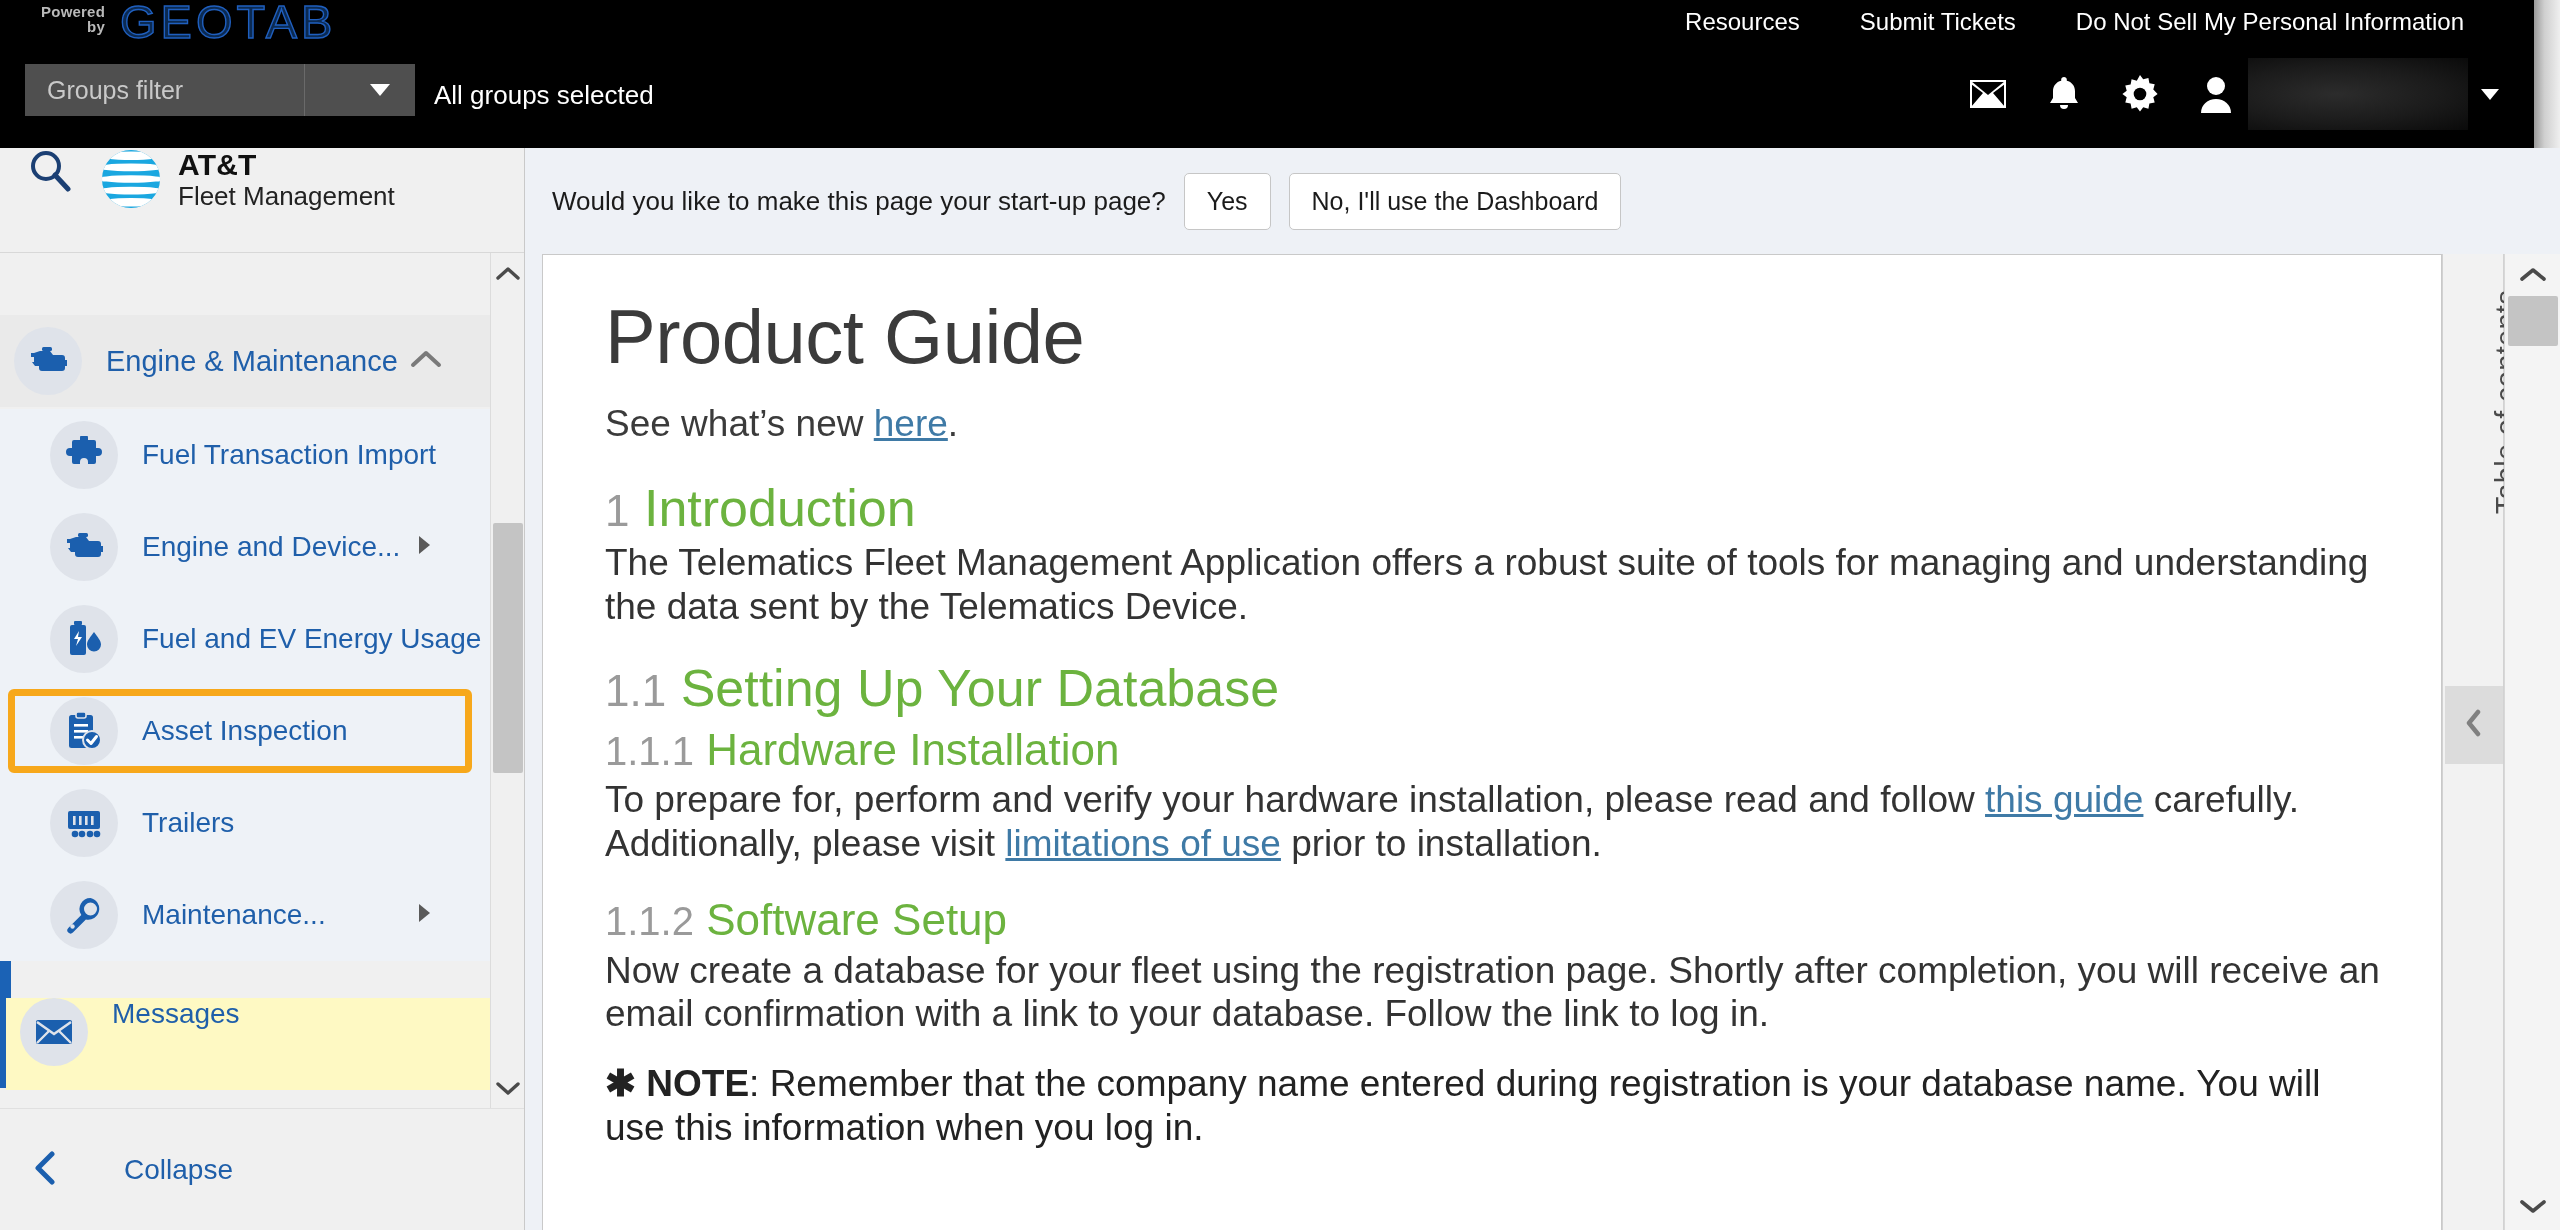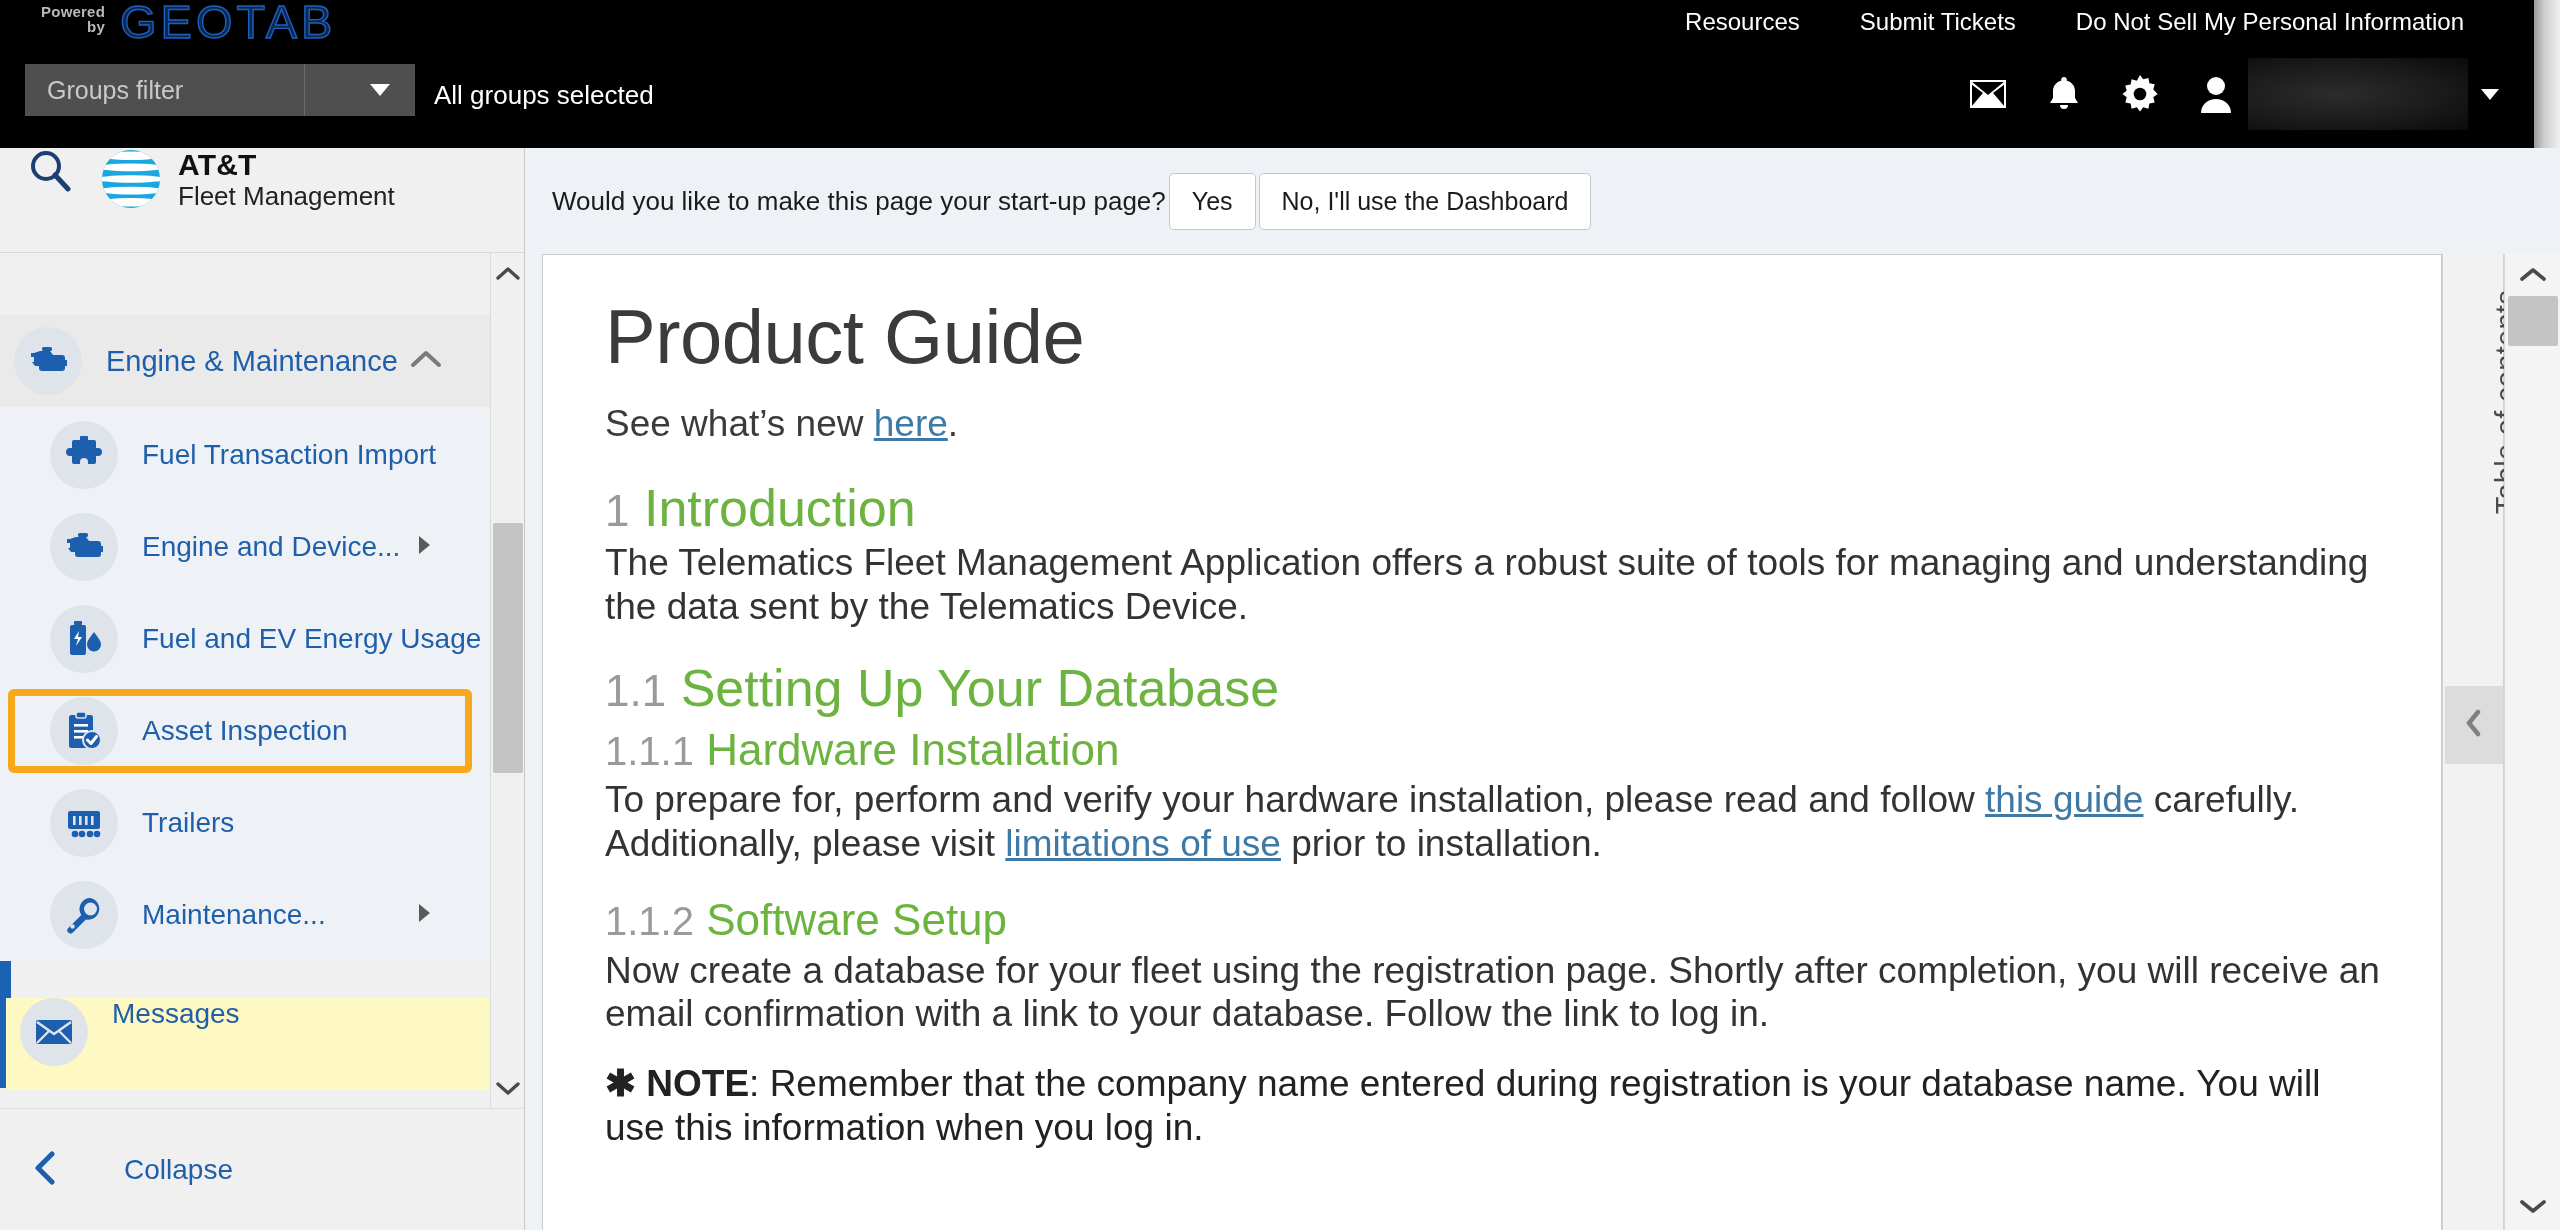--- a/index.html
+++ b/index.html
@@ -145,21 +145,21 @@
   .content-wrap {
     position:absolute; left:525px; top:148px; right:0; bottom:0;
     background:#eef1f6;
   }
   .startup-bar {
     position:absolute; left:0; top:0; right:0; height:106px;
     background:#eef1f6; display:flex; align-items:center;
   }
   .startup-q { margin-left:27px; font-size:26px; color:#1b1b1b; }
   .startup-btn {
-    margin-left:3px; background:#ffffff; border:1px solid #c6c6c6; border-radius:5px;
+    margin-left:18px; background:#ffffff; border:1px solid #c6c6c6; border-radius:5px;
     font-family:"Liberation Sans", sans-serif; font-size:25px; color:#1b1b1b;
     padding:13px 22px; cursor:pointer; white-space:nowrap;
   }
 
   .doc-frame {
     position:absolute; left:17px; top:106px; right:118px; bottom:-4px;
     background:#ffffff; border:1px solid #c9c9c9;
     overflow:hidden;
   }
   .doc-inner { padding:44px 60px 0 62px; }

